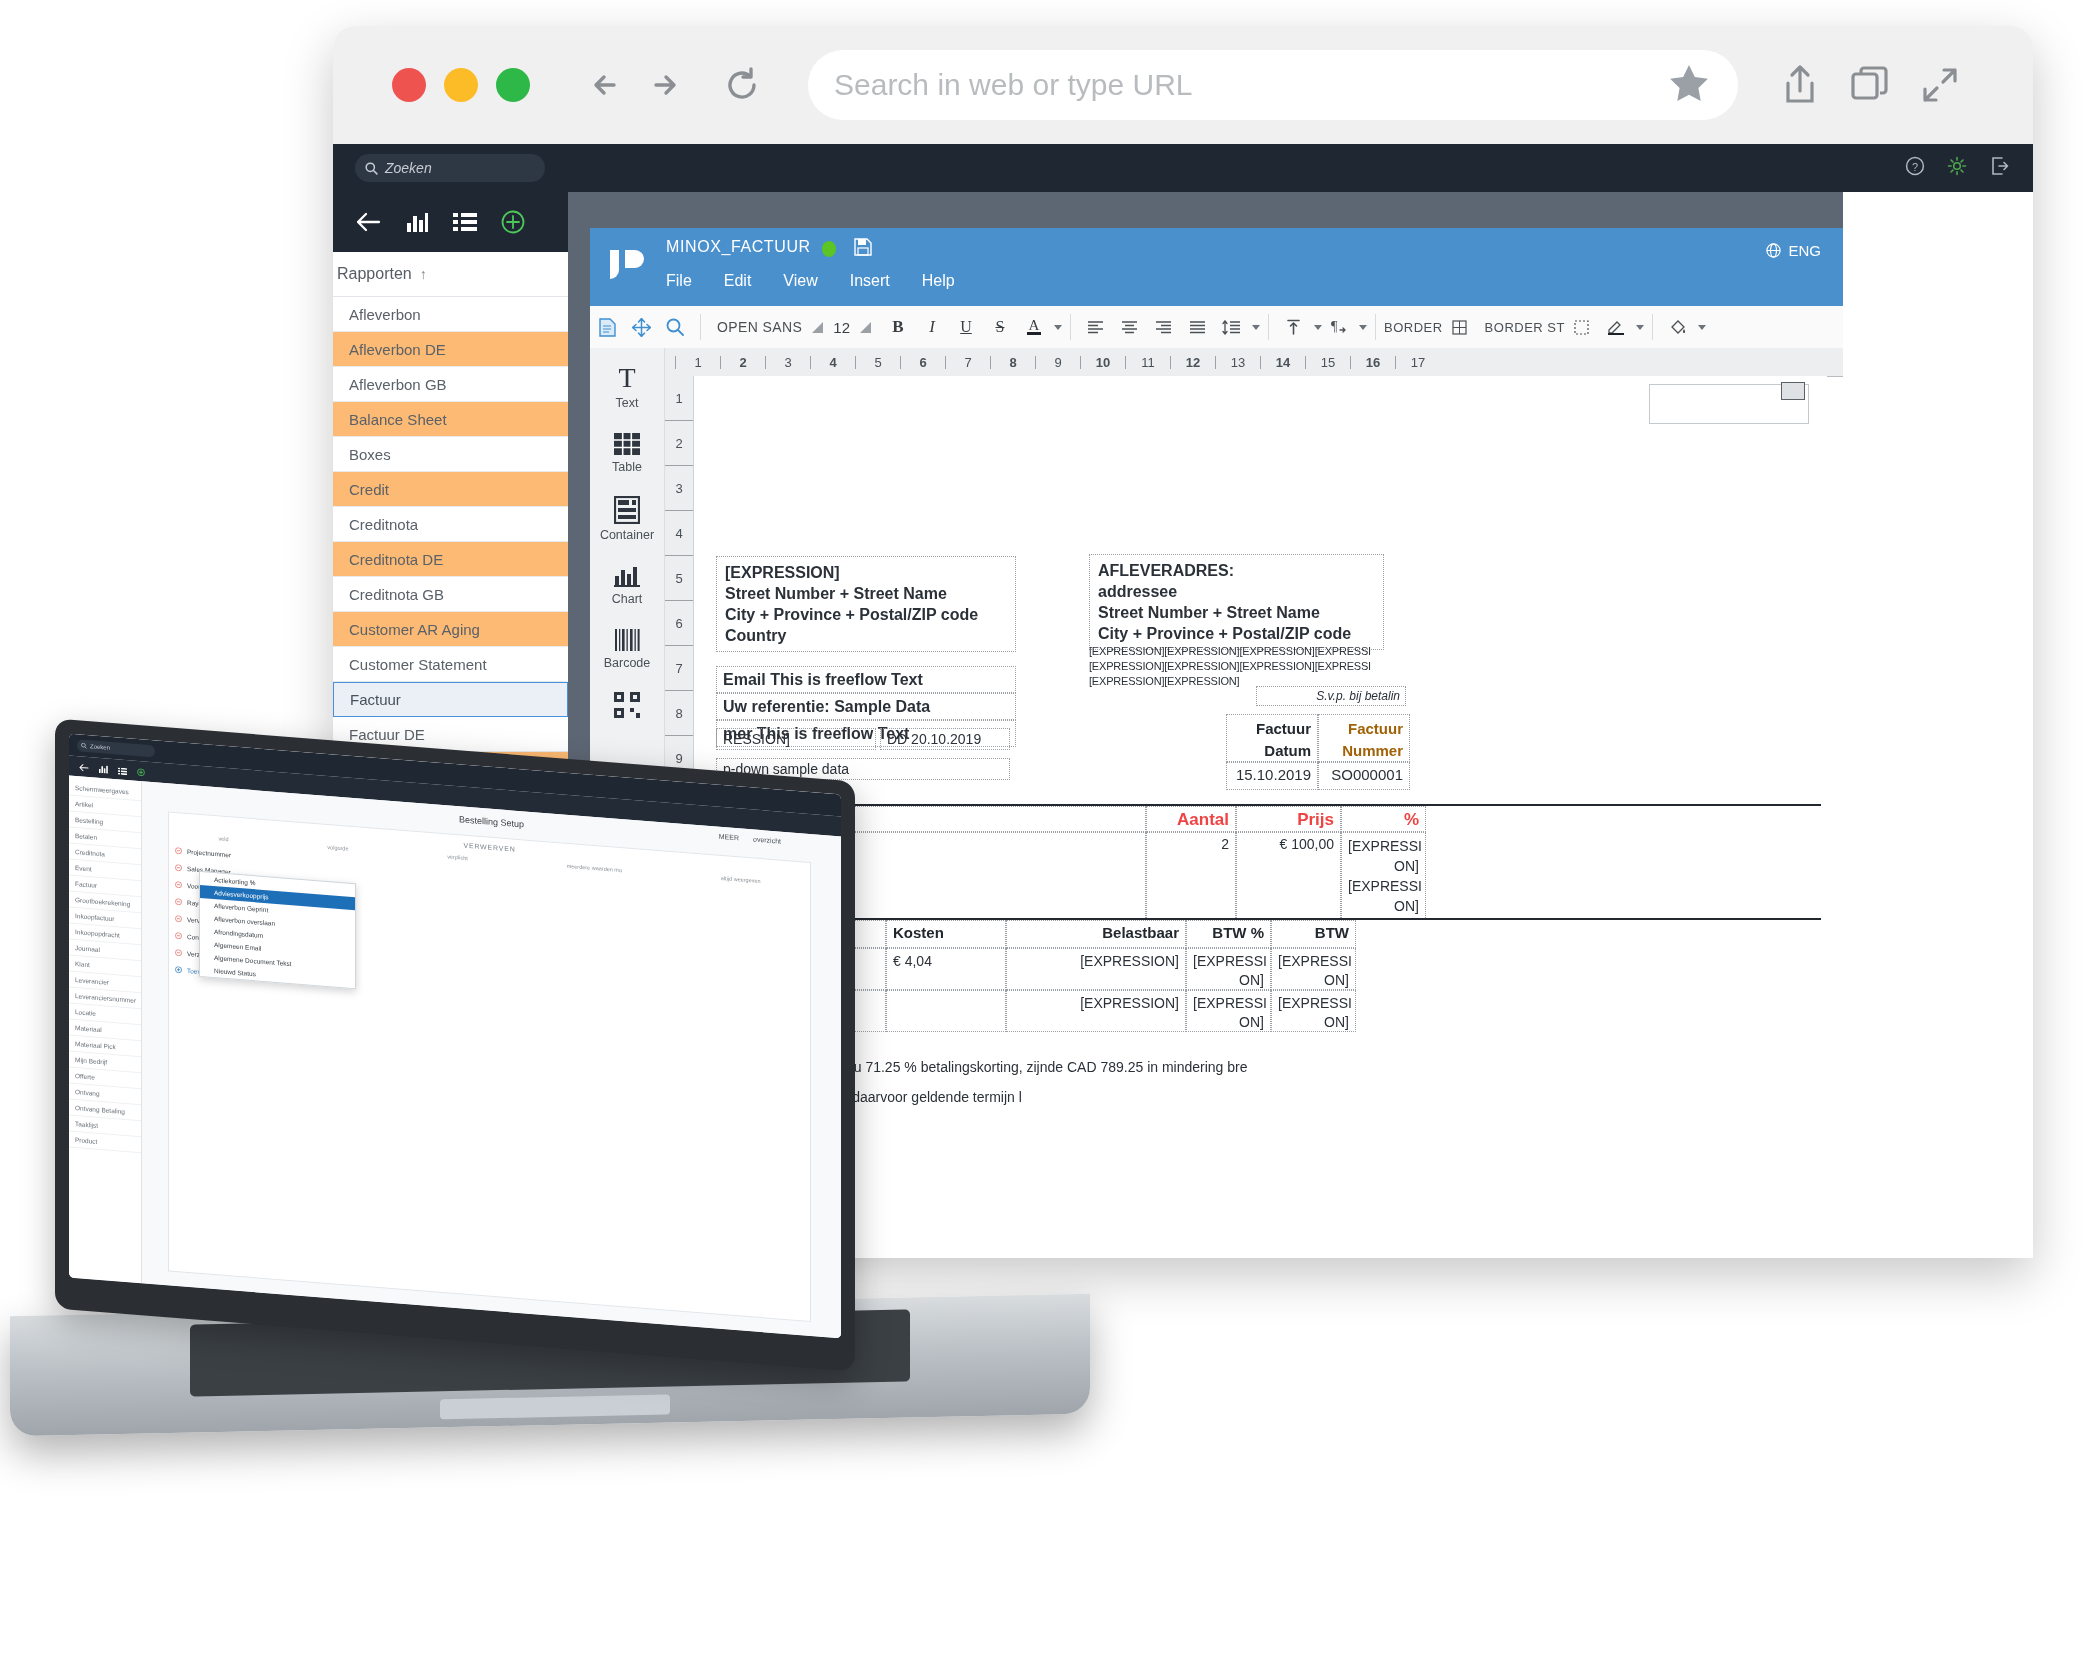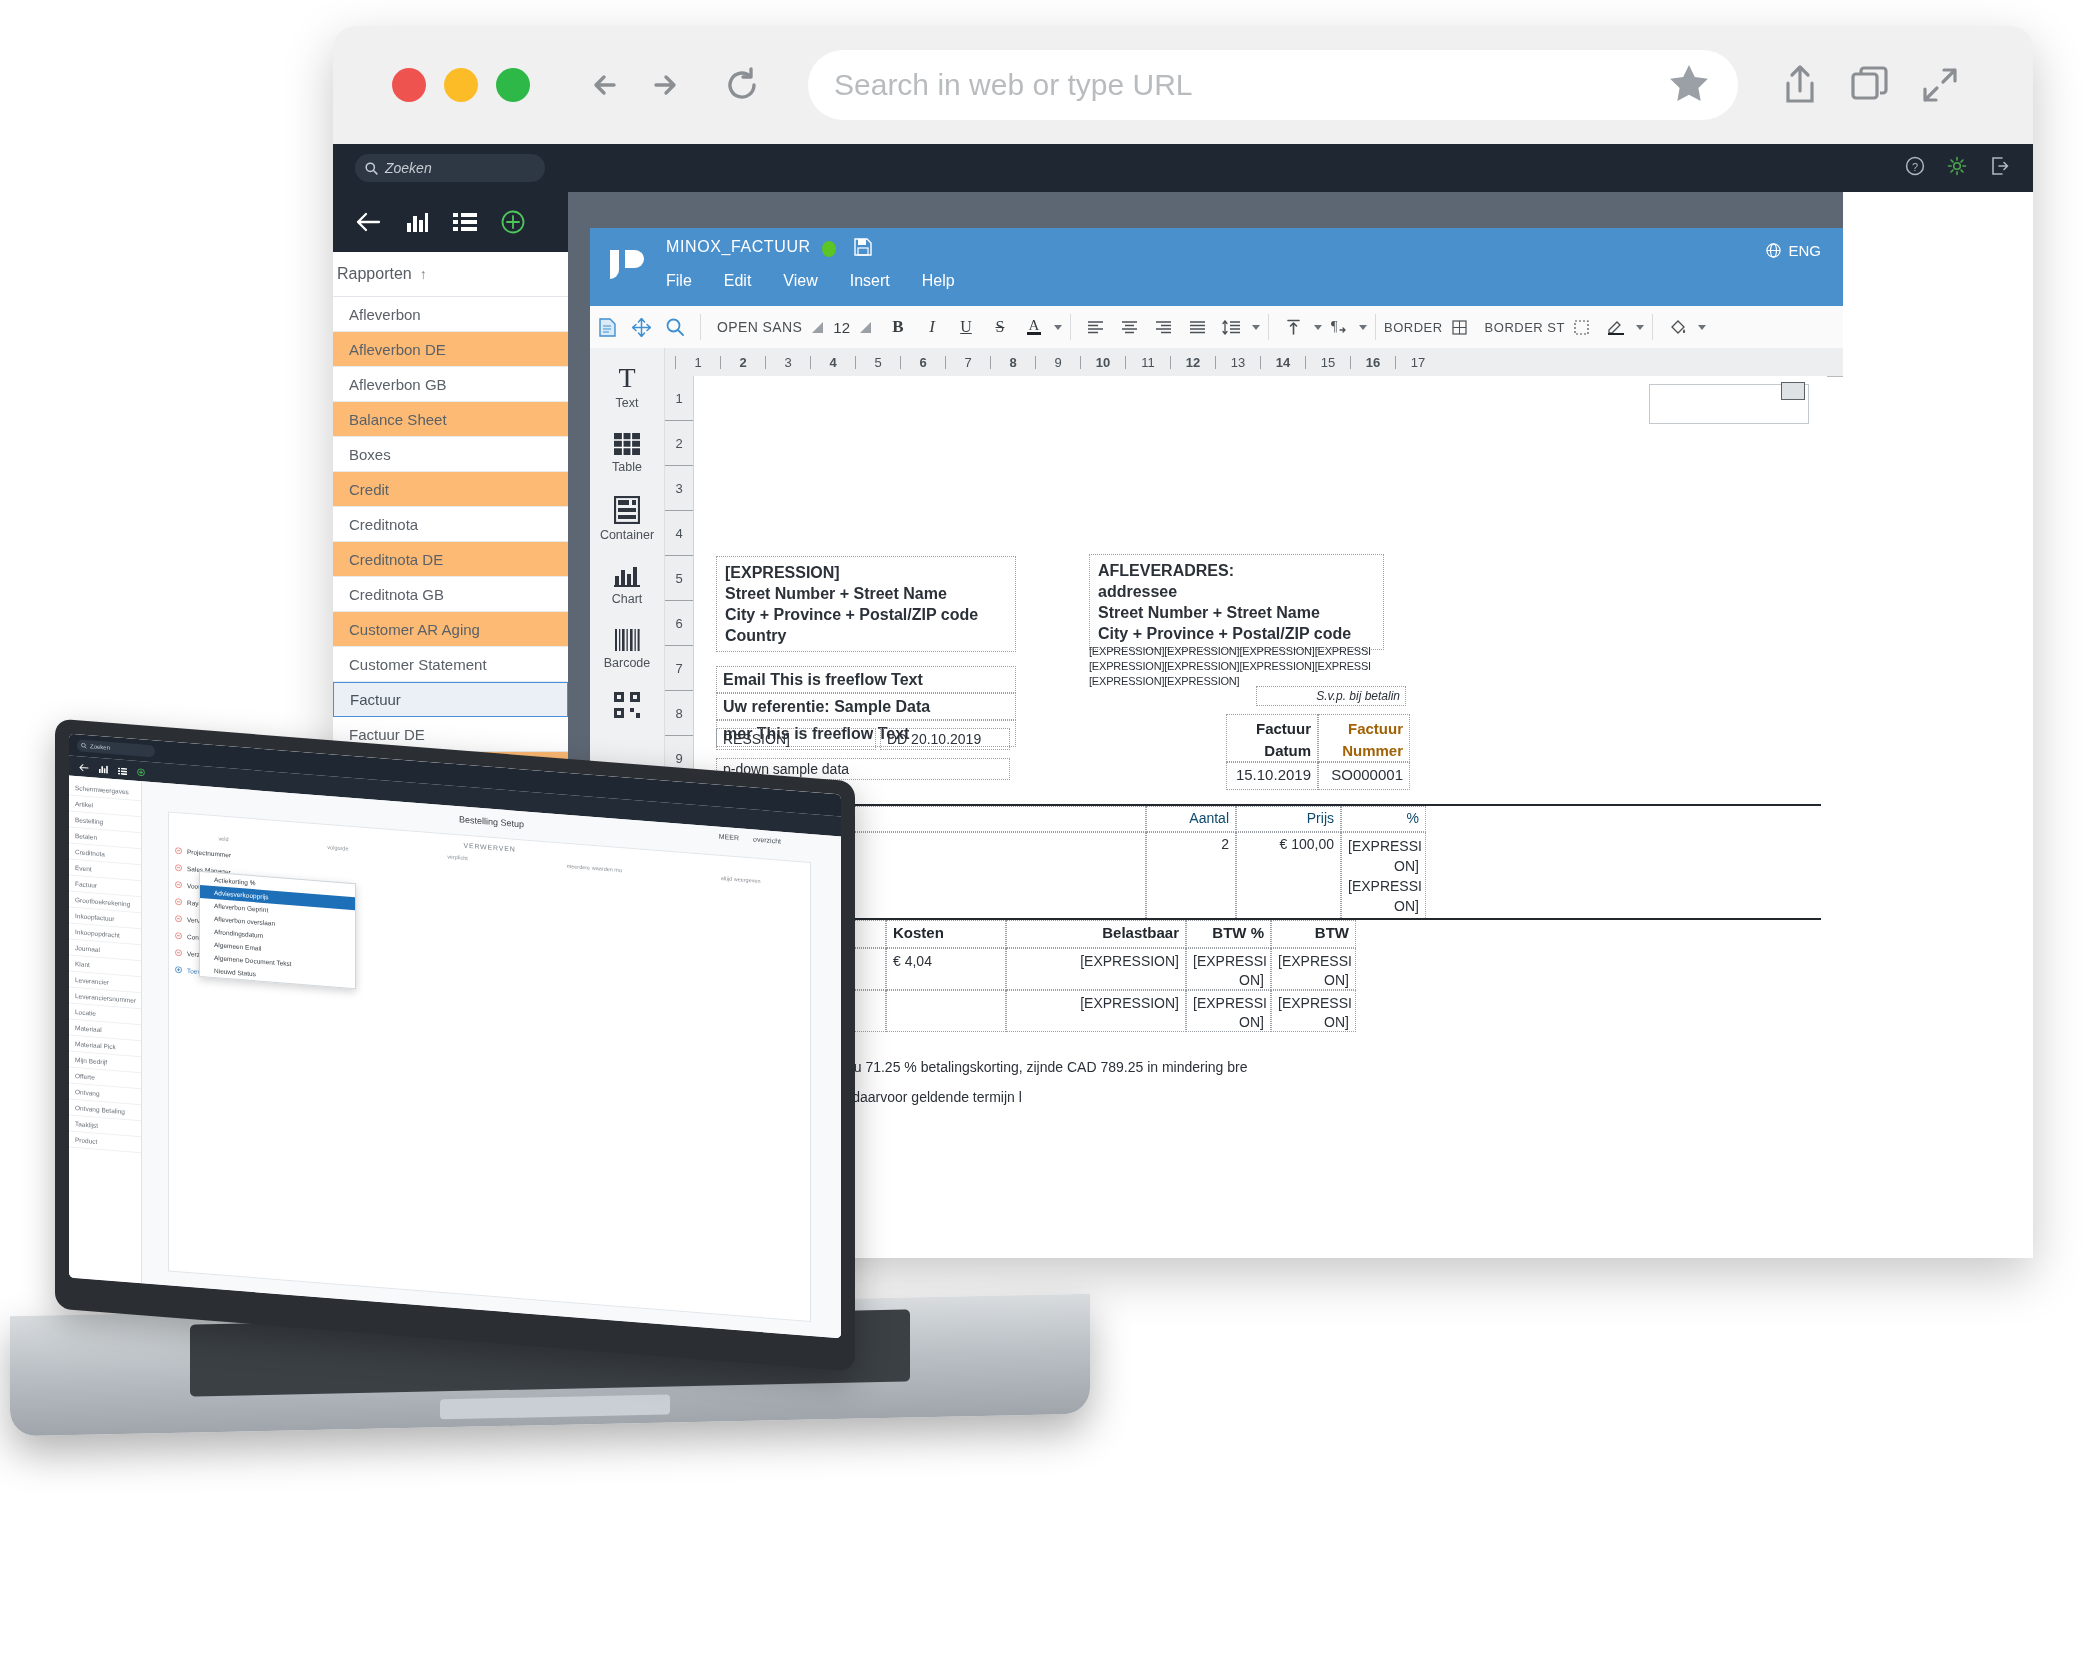--- a/index.html
+++ b/index.html
@@ -680,21 +680,21 @@
                   <div class="cell" style="width:92px;height:48px;font-size:15px;font-weight:bold;text-align:right;color:#22282e;line-height:22px">Factuur Datum</div>
                   <div class="cell" style="width:92px;height:48px;font-size:15px;font-weight:bold;text-align:right;color:#a16207;line-height:22px">Factuur Nummer</div>
                 </div>
                 <div style="position:absolute;left:532px;top:386px;display:flex">
                   <div class="cell" style="width:92px;height:28px;font-size:15px;text-align:right;color:#2b3138">15.10.2019</div>
                   <div class="cell" style="width:92px;height:28px;font-size:15px;text-align:right;color:#2b3138">SO000001</div>
                 </div>
 
                 <div style="position:absolute;left:22px;top:428px;right:6px">
                   <div style="border-top:2px solid #22282e"></div>
-                  <div id="li-head" style="display:flex;font-size:14px;font-weight:normal;color:#0c4a6e">
+                  <div id="li-head" style="display:flex;font-size:17px;font-weight:bold;color:#ef4444">
                       <div class="cell" style="width: 430px; height: 26px;">Omschrijving</div>
                       <div class="cell r" style="width: 90px; height: 26px;">Aantal</div>
                       <div class="cell r" style="width: 105px; height: 26px;">Prijs</div>
                       <div class="cell r" style="width: 85px; height: 26px;">%</div>
                     </div>
                   <div id="li-row" style="display:flex;font-size:14px;color:#2b3138">
                       <div class="cell" style="width: 430px; height: 88px; line-height: 20px;">
                         <div>Sample Data</div>
                         <div>This is freeflow Text</div>
                         <div>This is freeflow Text</div>

